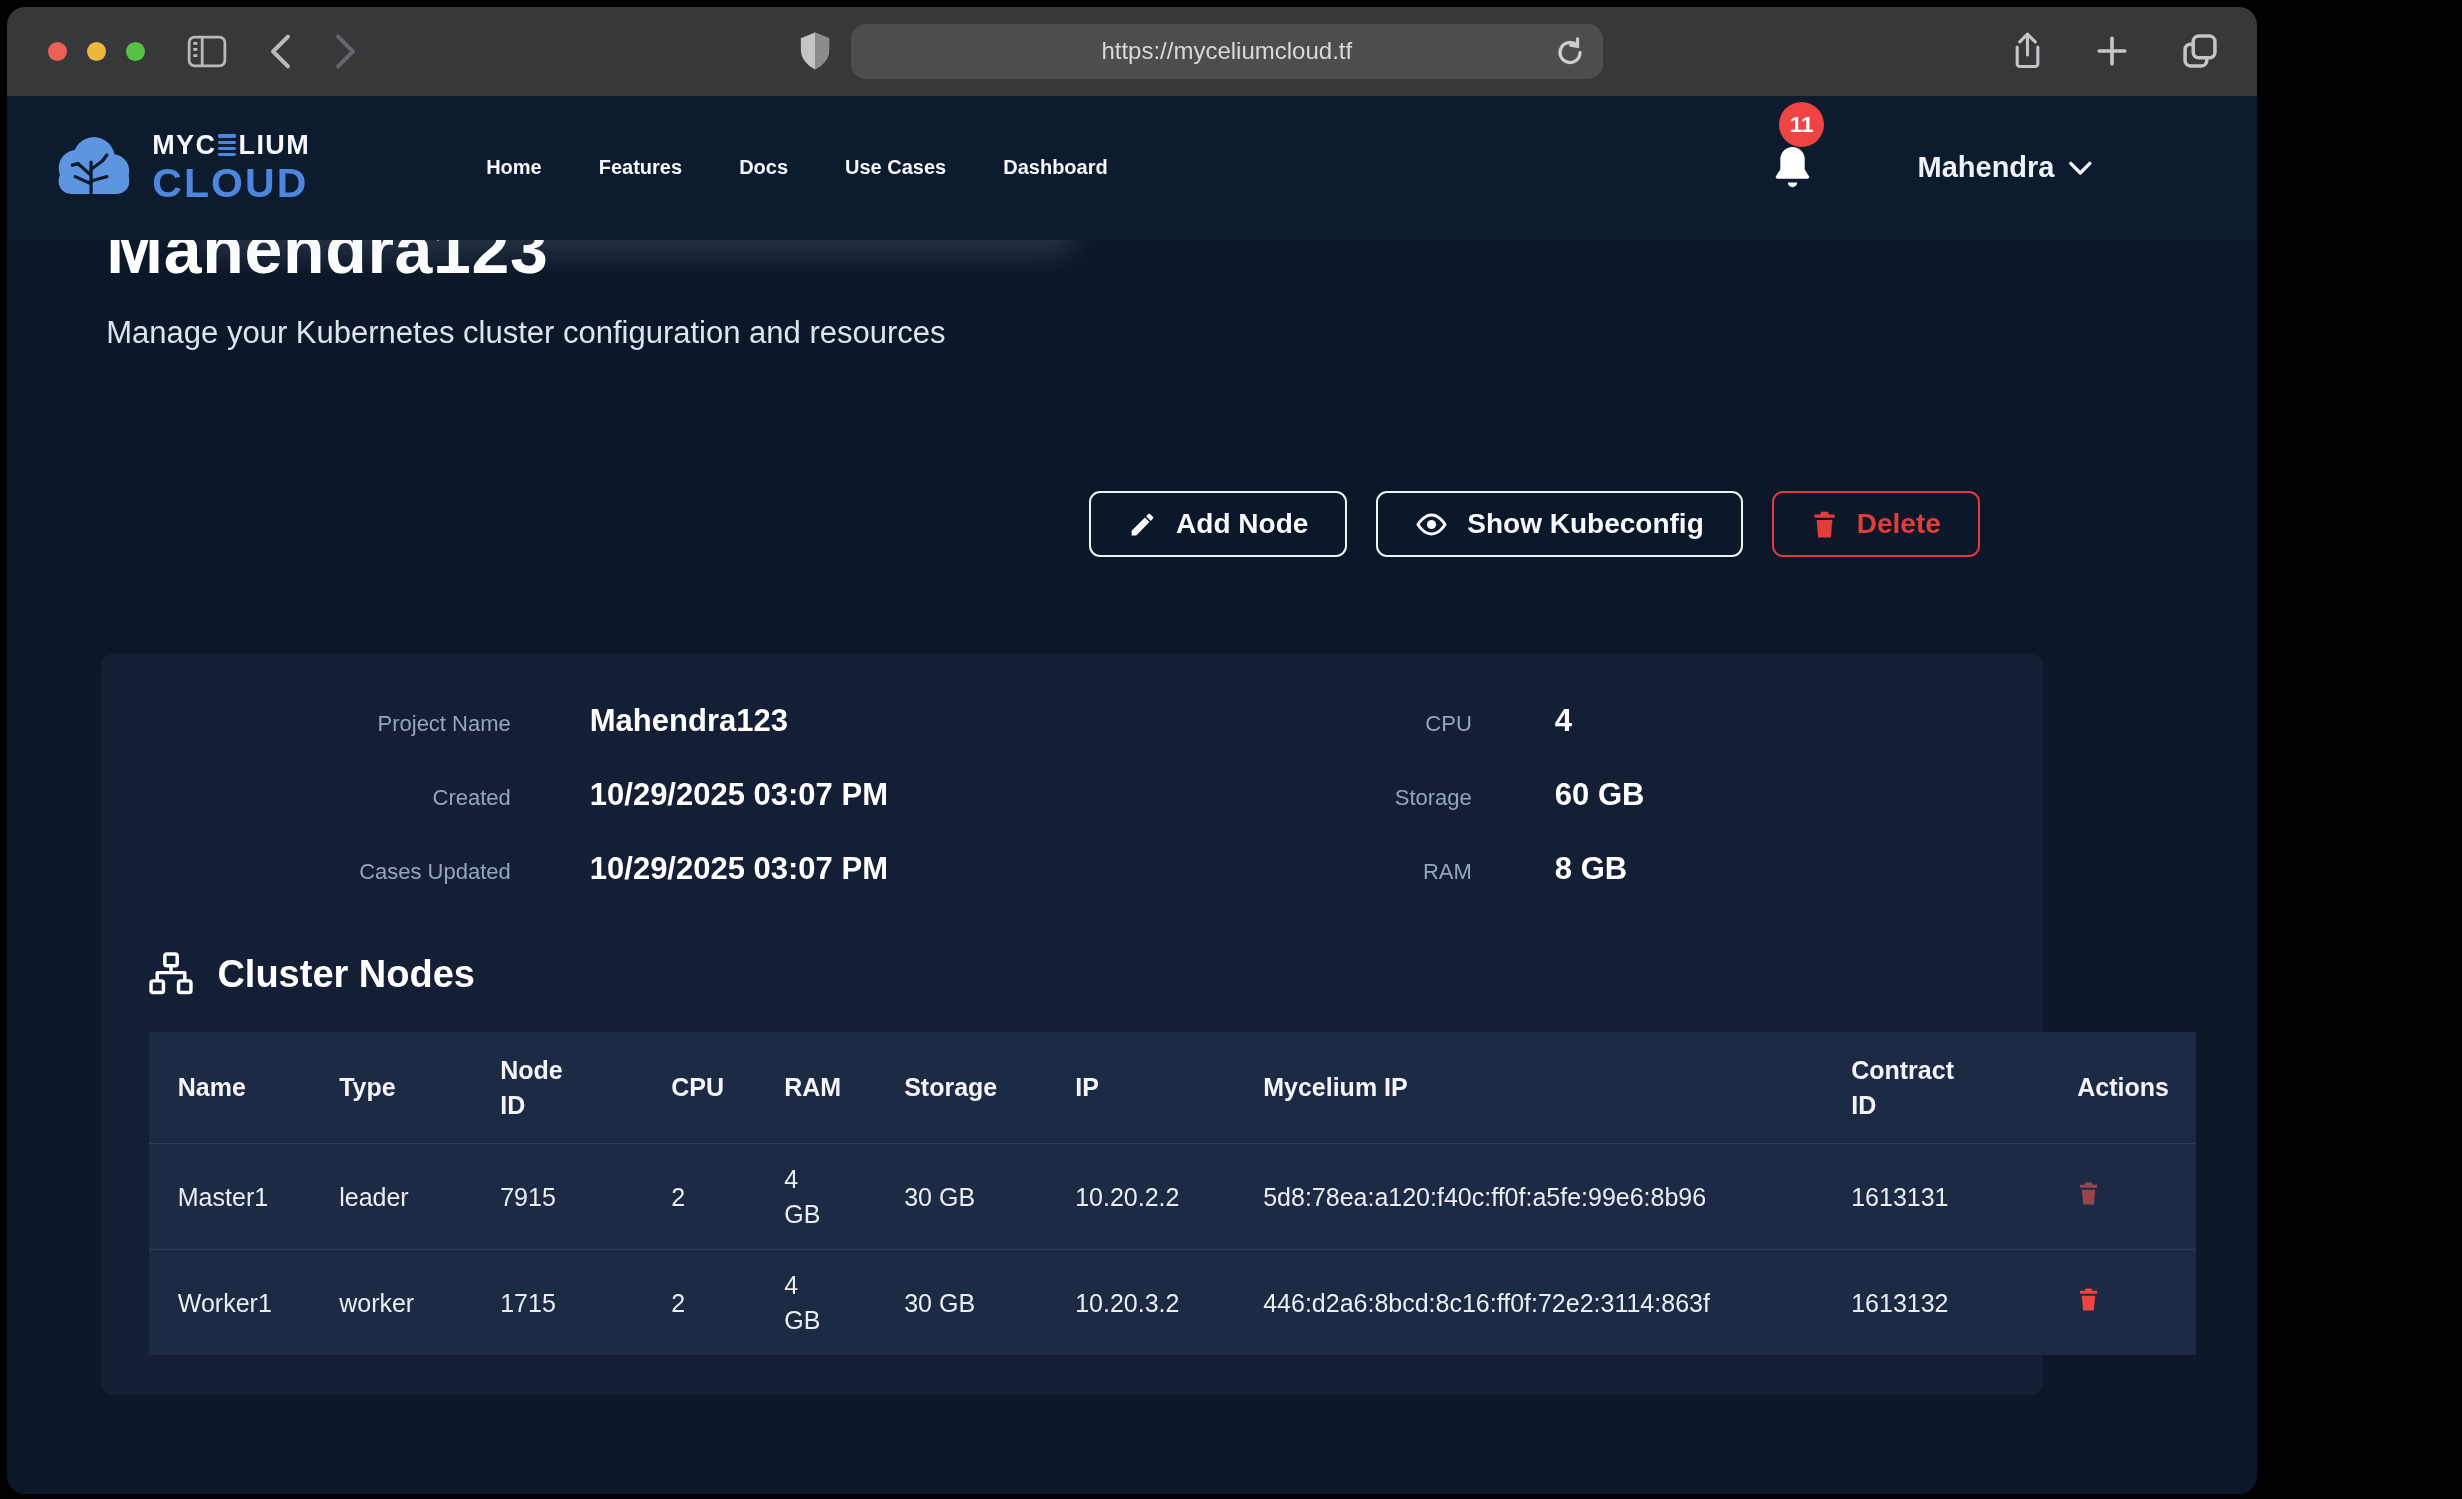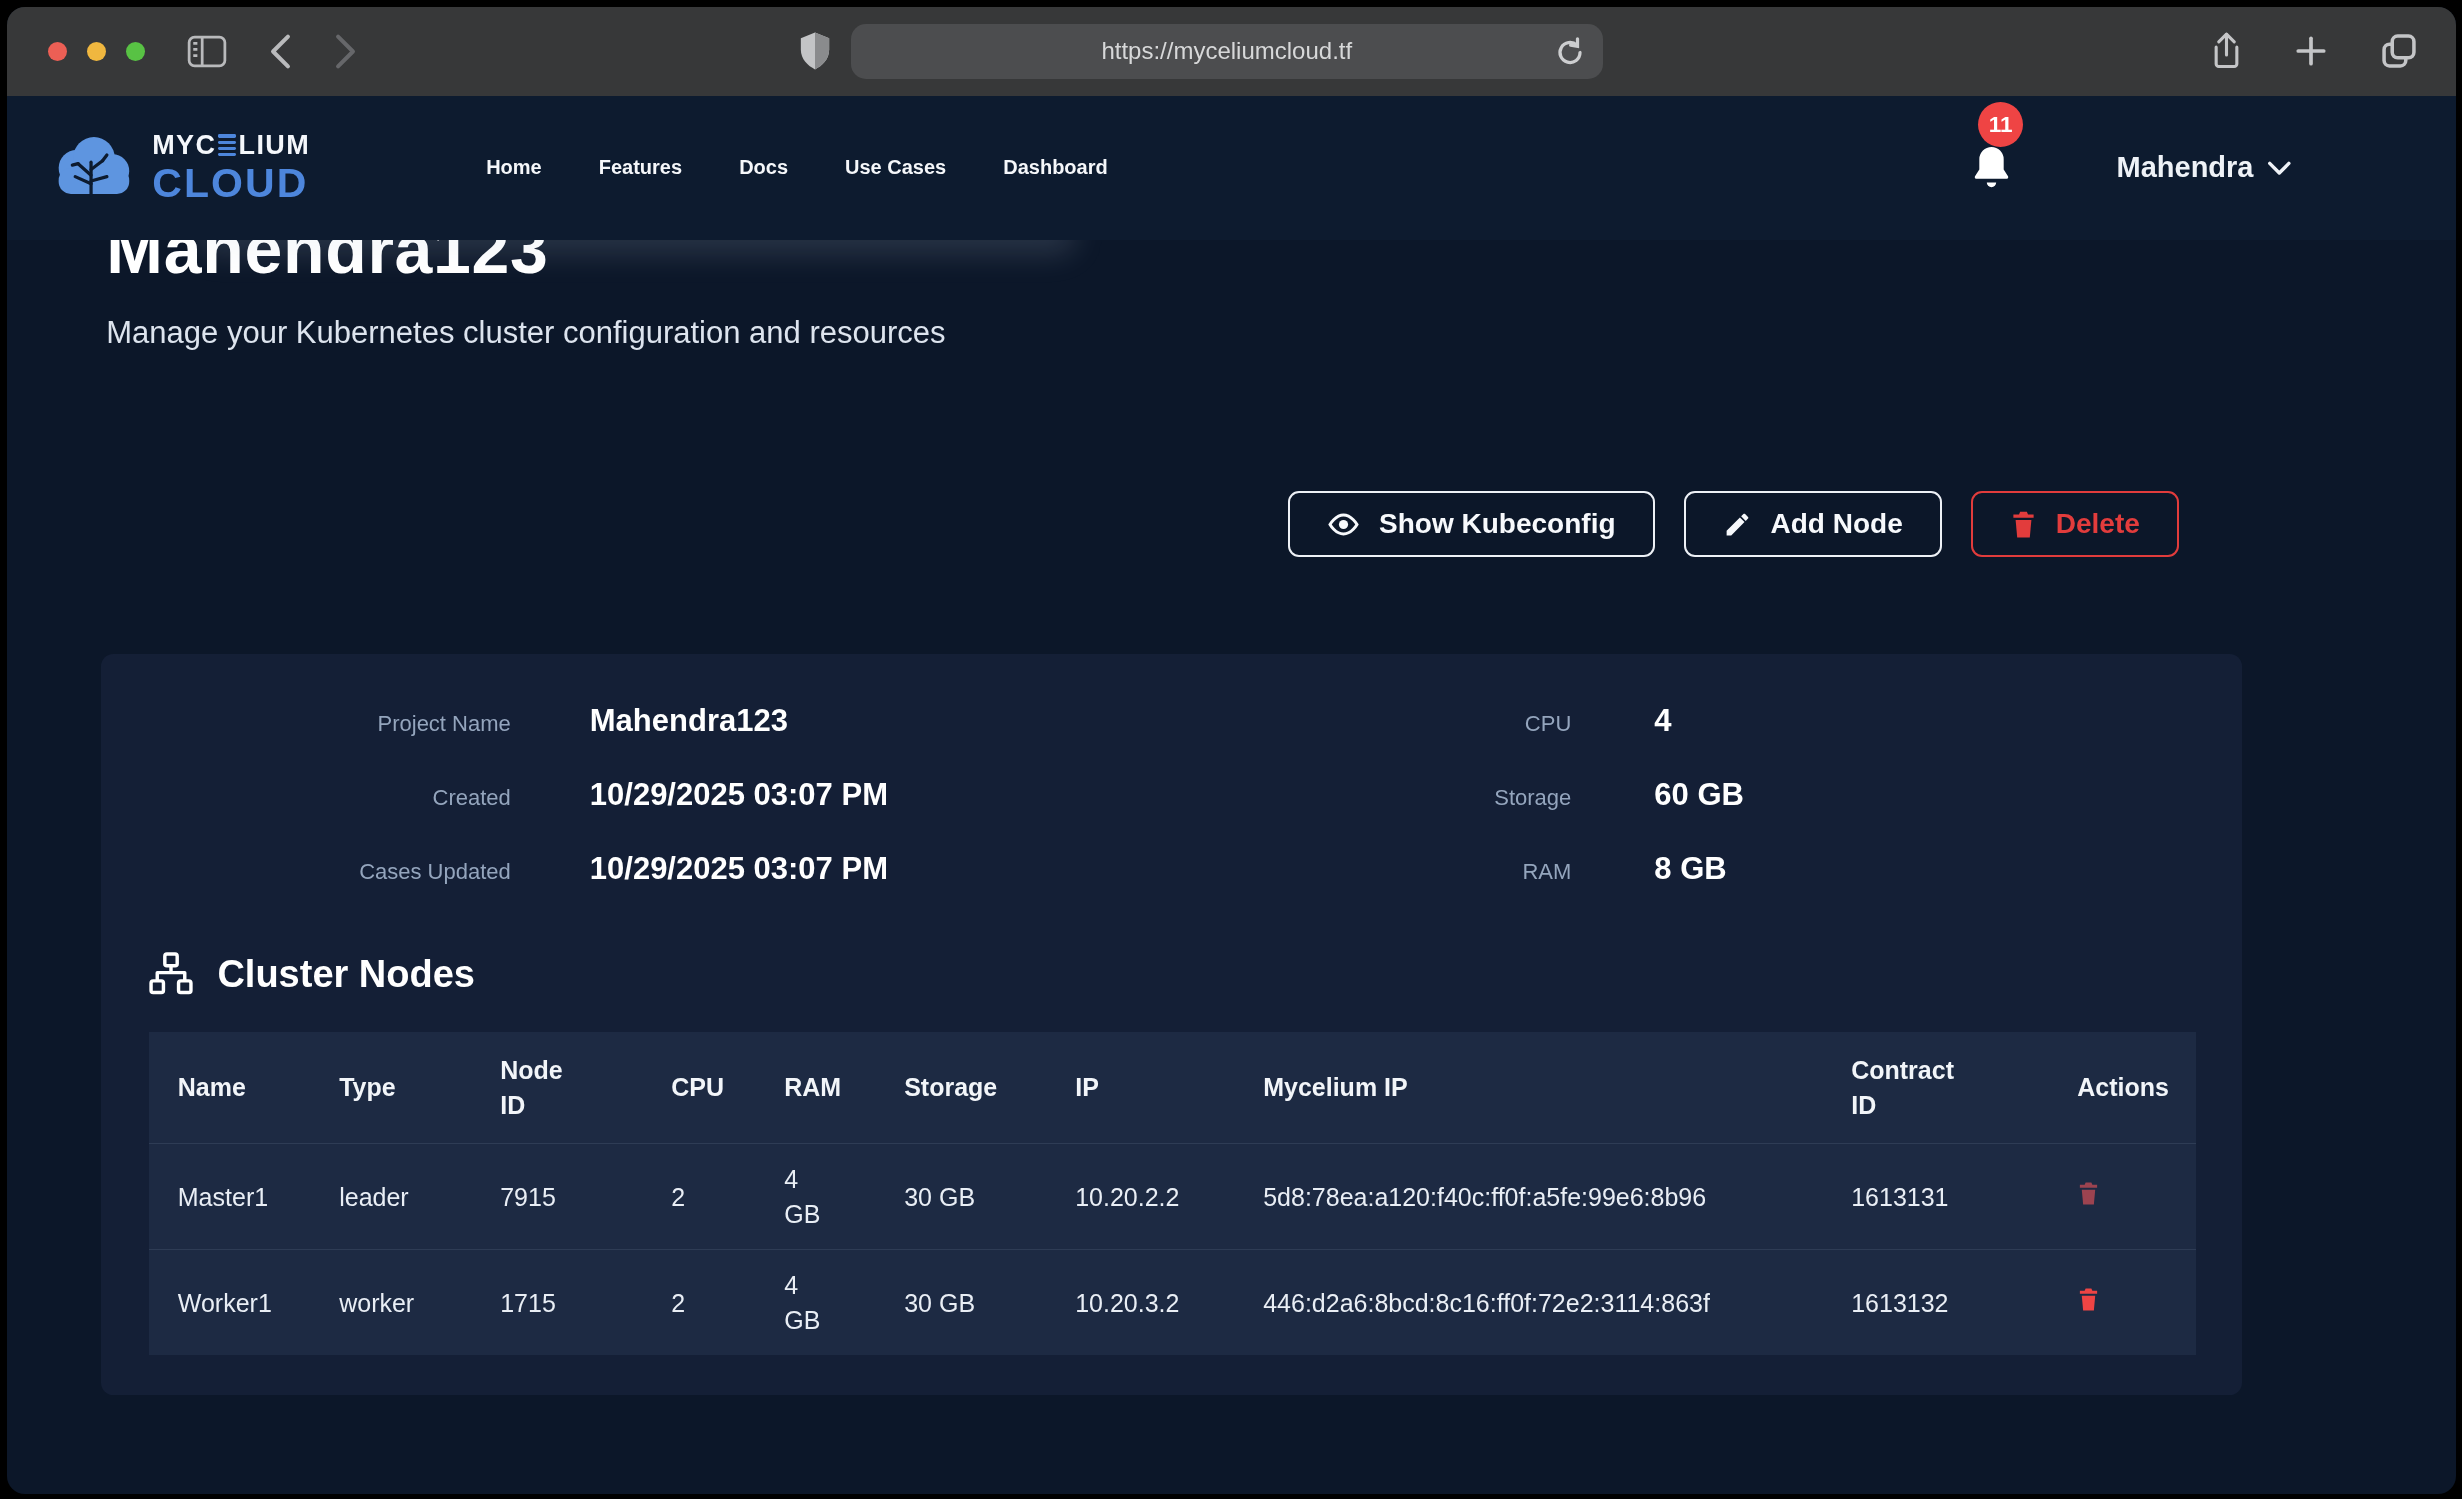--- a/index.html
+++ b/index.html
@@ -2,21 +2,21 @@
 <html style="font-size:11px"><head>
 <meta charset="utf-8">
 <style>
   * { box-sizing: border-box; }
   html,body { margin:0; padding:0; }
   body {
     width:2462px; height:1499px; position:relative; overflow:hidden;
     background:#000; font-family:"Liberation Sans", sans-serif;
   }
   .window {
-    position:absolute; left:6.8px; top:6.8px; width:2449px; height:1487px;
+    position:absolute; left:6.8px; top:6.8px; width:2250px; height:1487px;
     border-radius:18px; overflow:hidden; background:#0c1729;
   }
   
   .chrome {
     height:89px; background:#373839; display:flex; align-items:center;
     padding:0 38px 0 41px; position:relative;
   }
   .traffic { display:flex; gap:20px; }
   .traffic span { width:19px; height:19px; border-radius:50%; display:block; }
   .light-red { background:#ec5f55; }
@@ -233,34 +233,34 @@
   </div>
 
   <div class="content">
     <div class="ghost"></div>
     <h1 class="page-title">Mahendra123</h1>
     <div class="subtitle">Manage your Kubernetes cluster configuration and resources</div>
 
     <div class="actions-row">
       <button class="btn">
         <span>
+          <svg width="29" height="29" viewBox="0 0 24 24" fill="#f7f9fc">
+              <path d="M3 17.2V21h3.8L17.8 10 14 6.2 3 17.2zM20.7 7.1c.4-.4.4-1 0-1.4l-2.4-2.4c-.4-.4-1-.4-1.4 0L15 5.2 18.8 9l1.9-1.9z"></path>
+            </svg>
+        </span>
+        <span>Add Node</span>
+      </button>
+      <button class="btn">
+        <span>
           <svg width="33" height="27" viewBox="0 0 24 20" fill="none" stroke="#f7f9fc" stroke-width="2.2">
             <path d="M12 3C6 3 2 10 2 10s4 7 10 7 10-7 10-7-4-7-10-7z"></path>
               <circle cx="12" cy="10" r="3.4" fill="#f7f9fc" stroke="none"></circle>
           </svg>
         </span>
         <span>Show Kubeconfig</span>
-      </button>
-      <button class="btn">
-        <span>
-          <svg width="29" height="29" viewBox="0 0 24 24" fill="#f7f9fc">
-              <path d="M3 17.2V21h3.8L17.8 10 14 6.2 3 17.2zM20.7 7.1c.4-.4.4-1 0-1.4l-2.4-2.4c-.4-.4-1-.4-1.4 0L15 5.2 18.8 9l1.9-1.9z"></path>
-            </svg>
-        </span>
-        <span>Add Node</span>
       </button>
       <button class="btn danger">
         <span>
           <svg width="27" height="30" viewBox="0 0 24 26" fill="#e23c3c">
               <path d="M9 2h6l1 2.5h5v3H3v-3h5L9 2z"></path>
               <path d="M5 9.5h14L17.6 25H6.4L5 9.5z"></path>
             </svg>
         </span>
         <span>Delete</span>
       </button>

